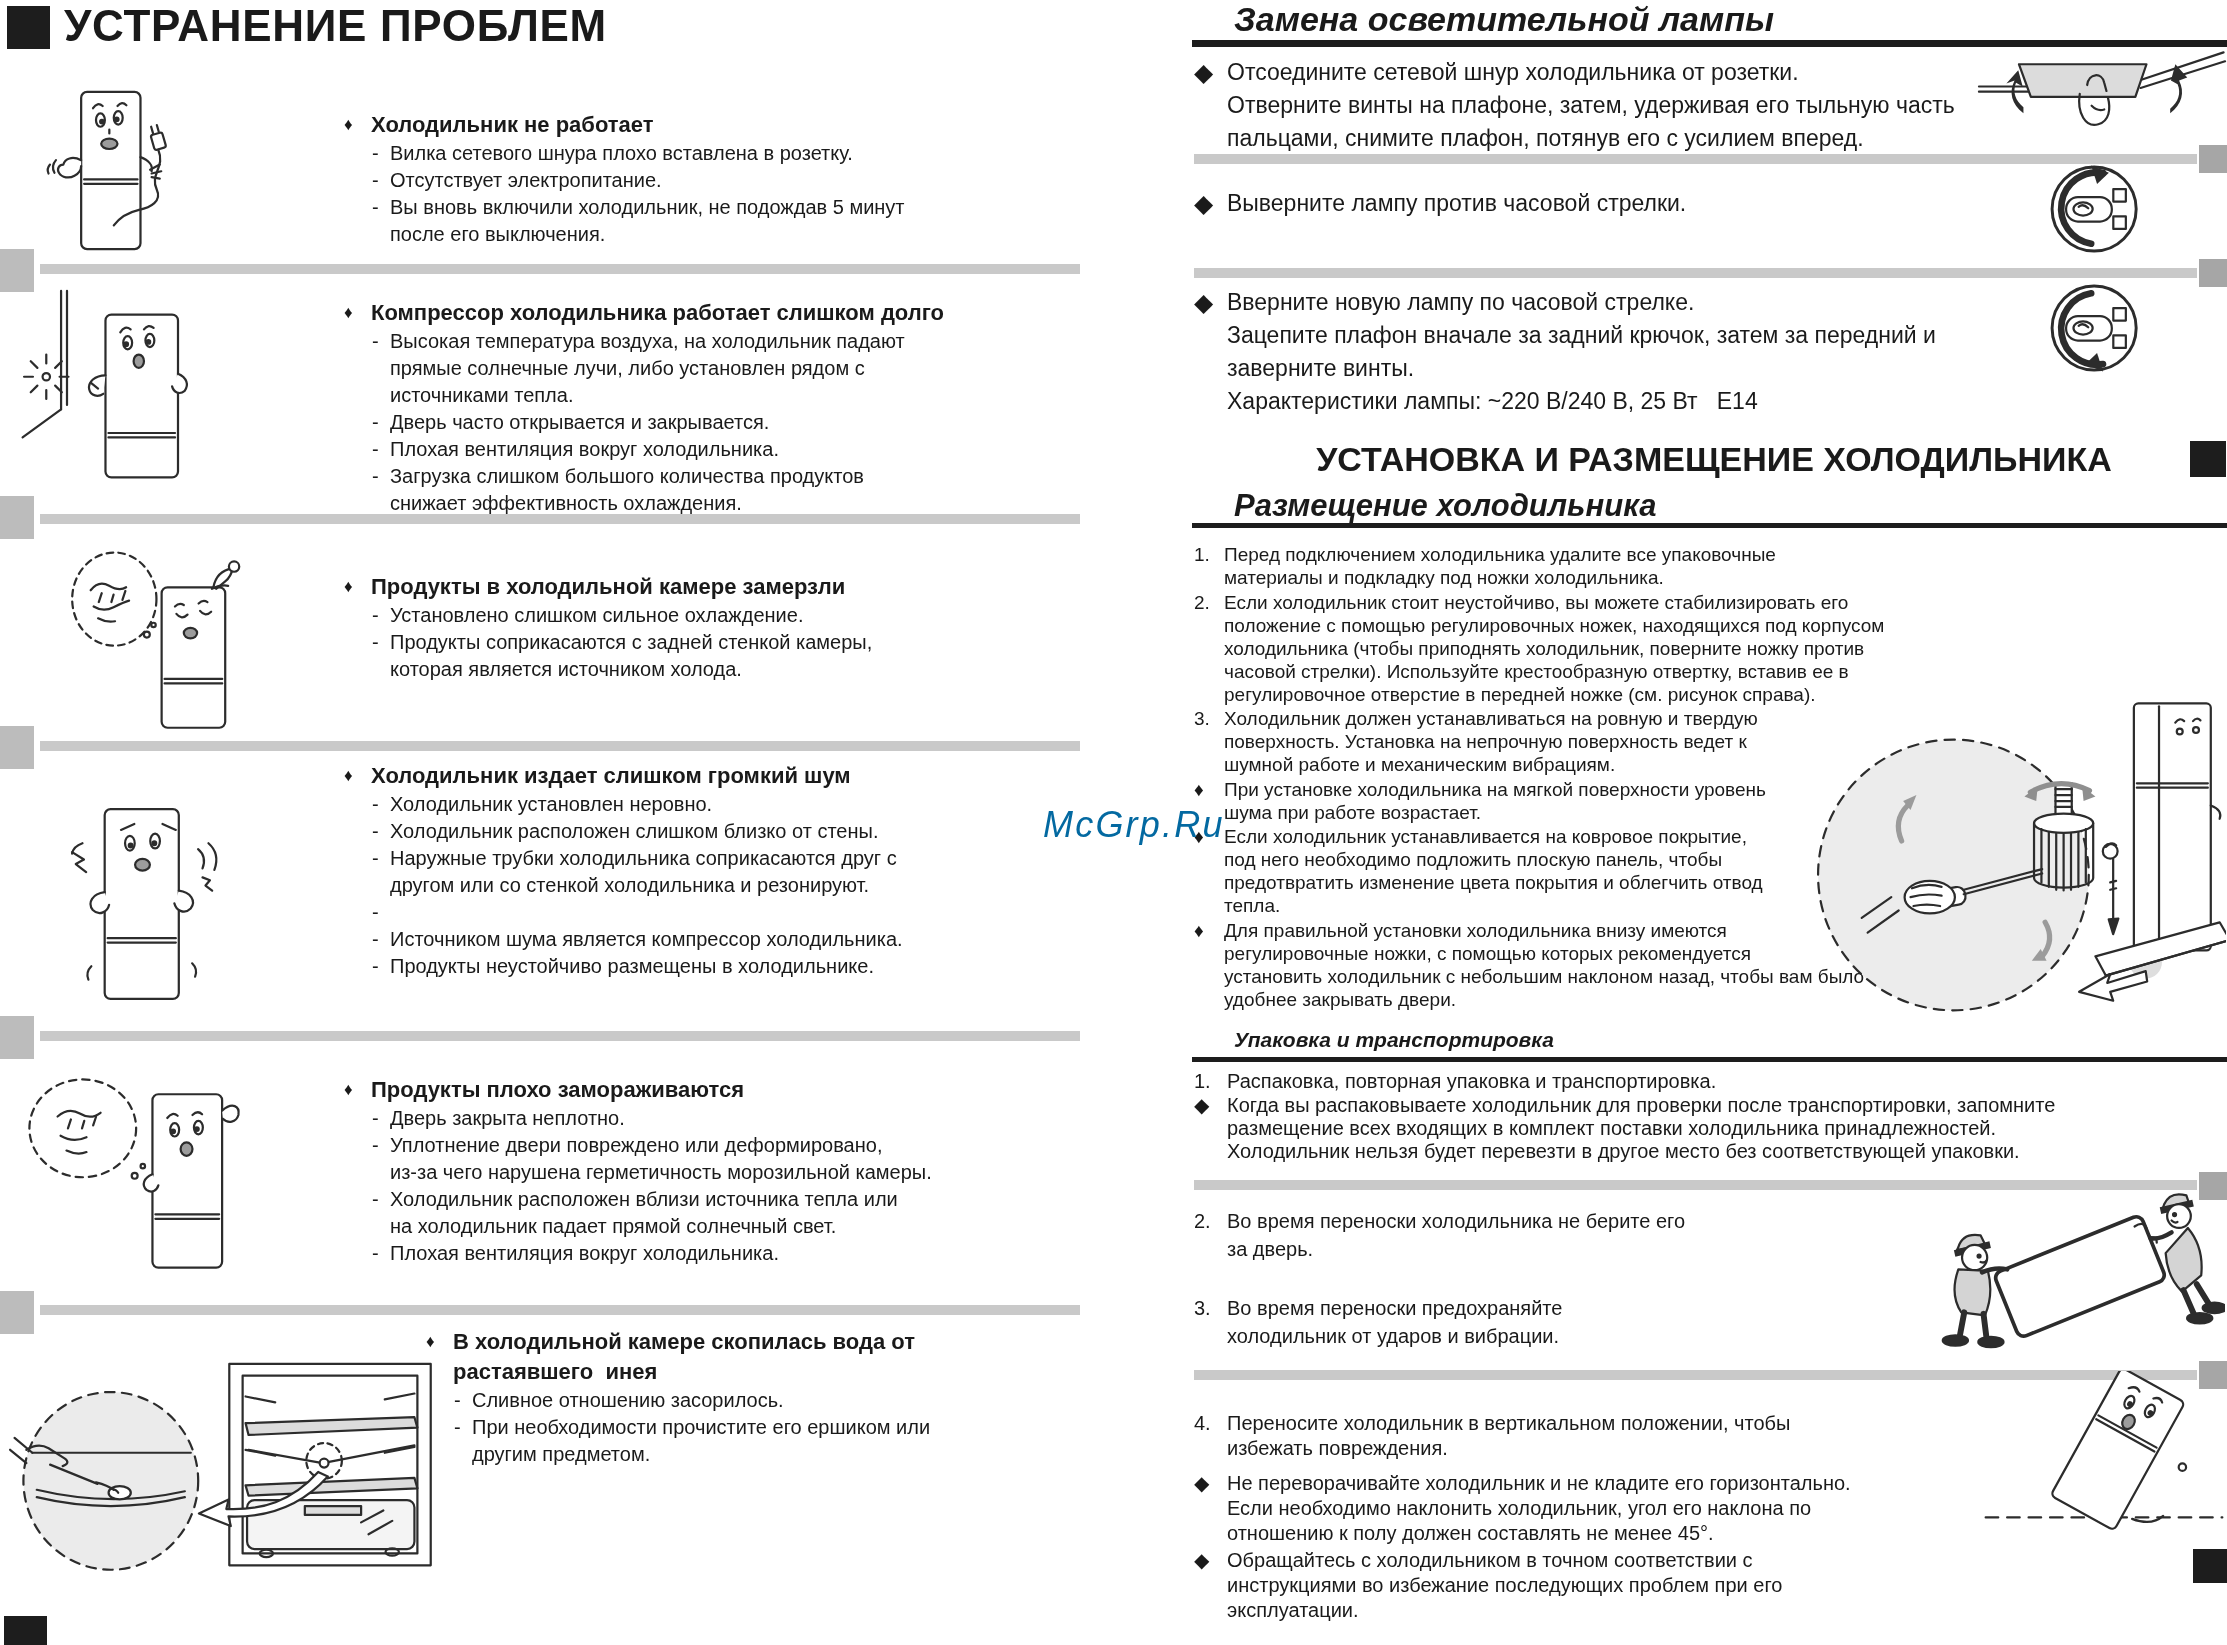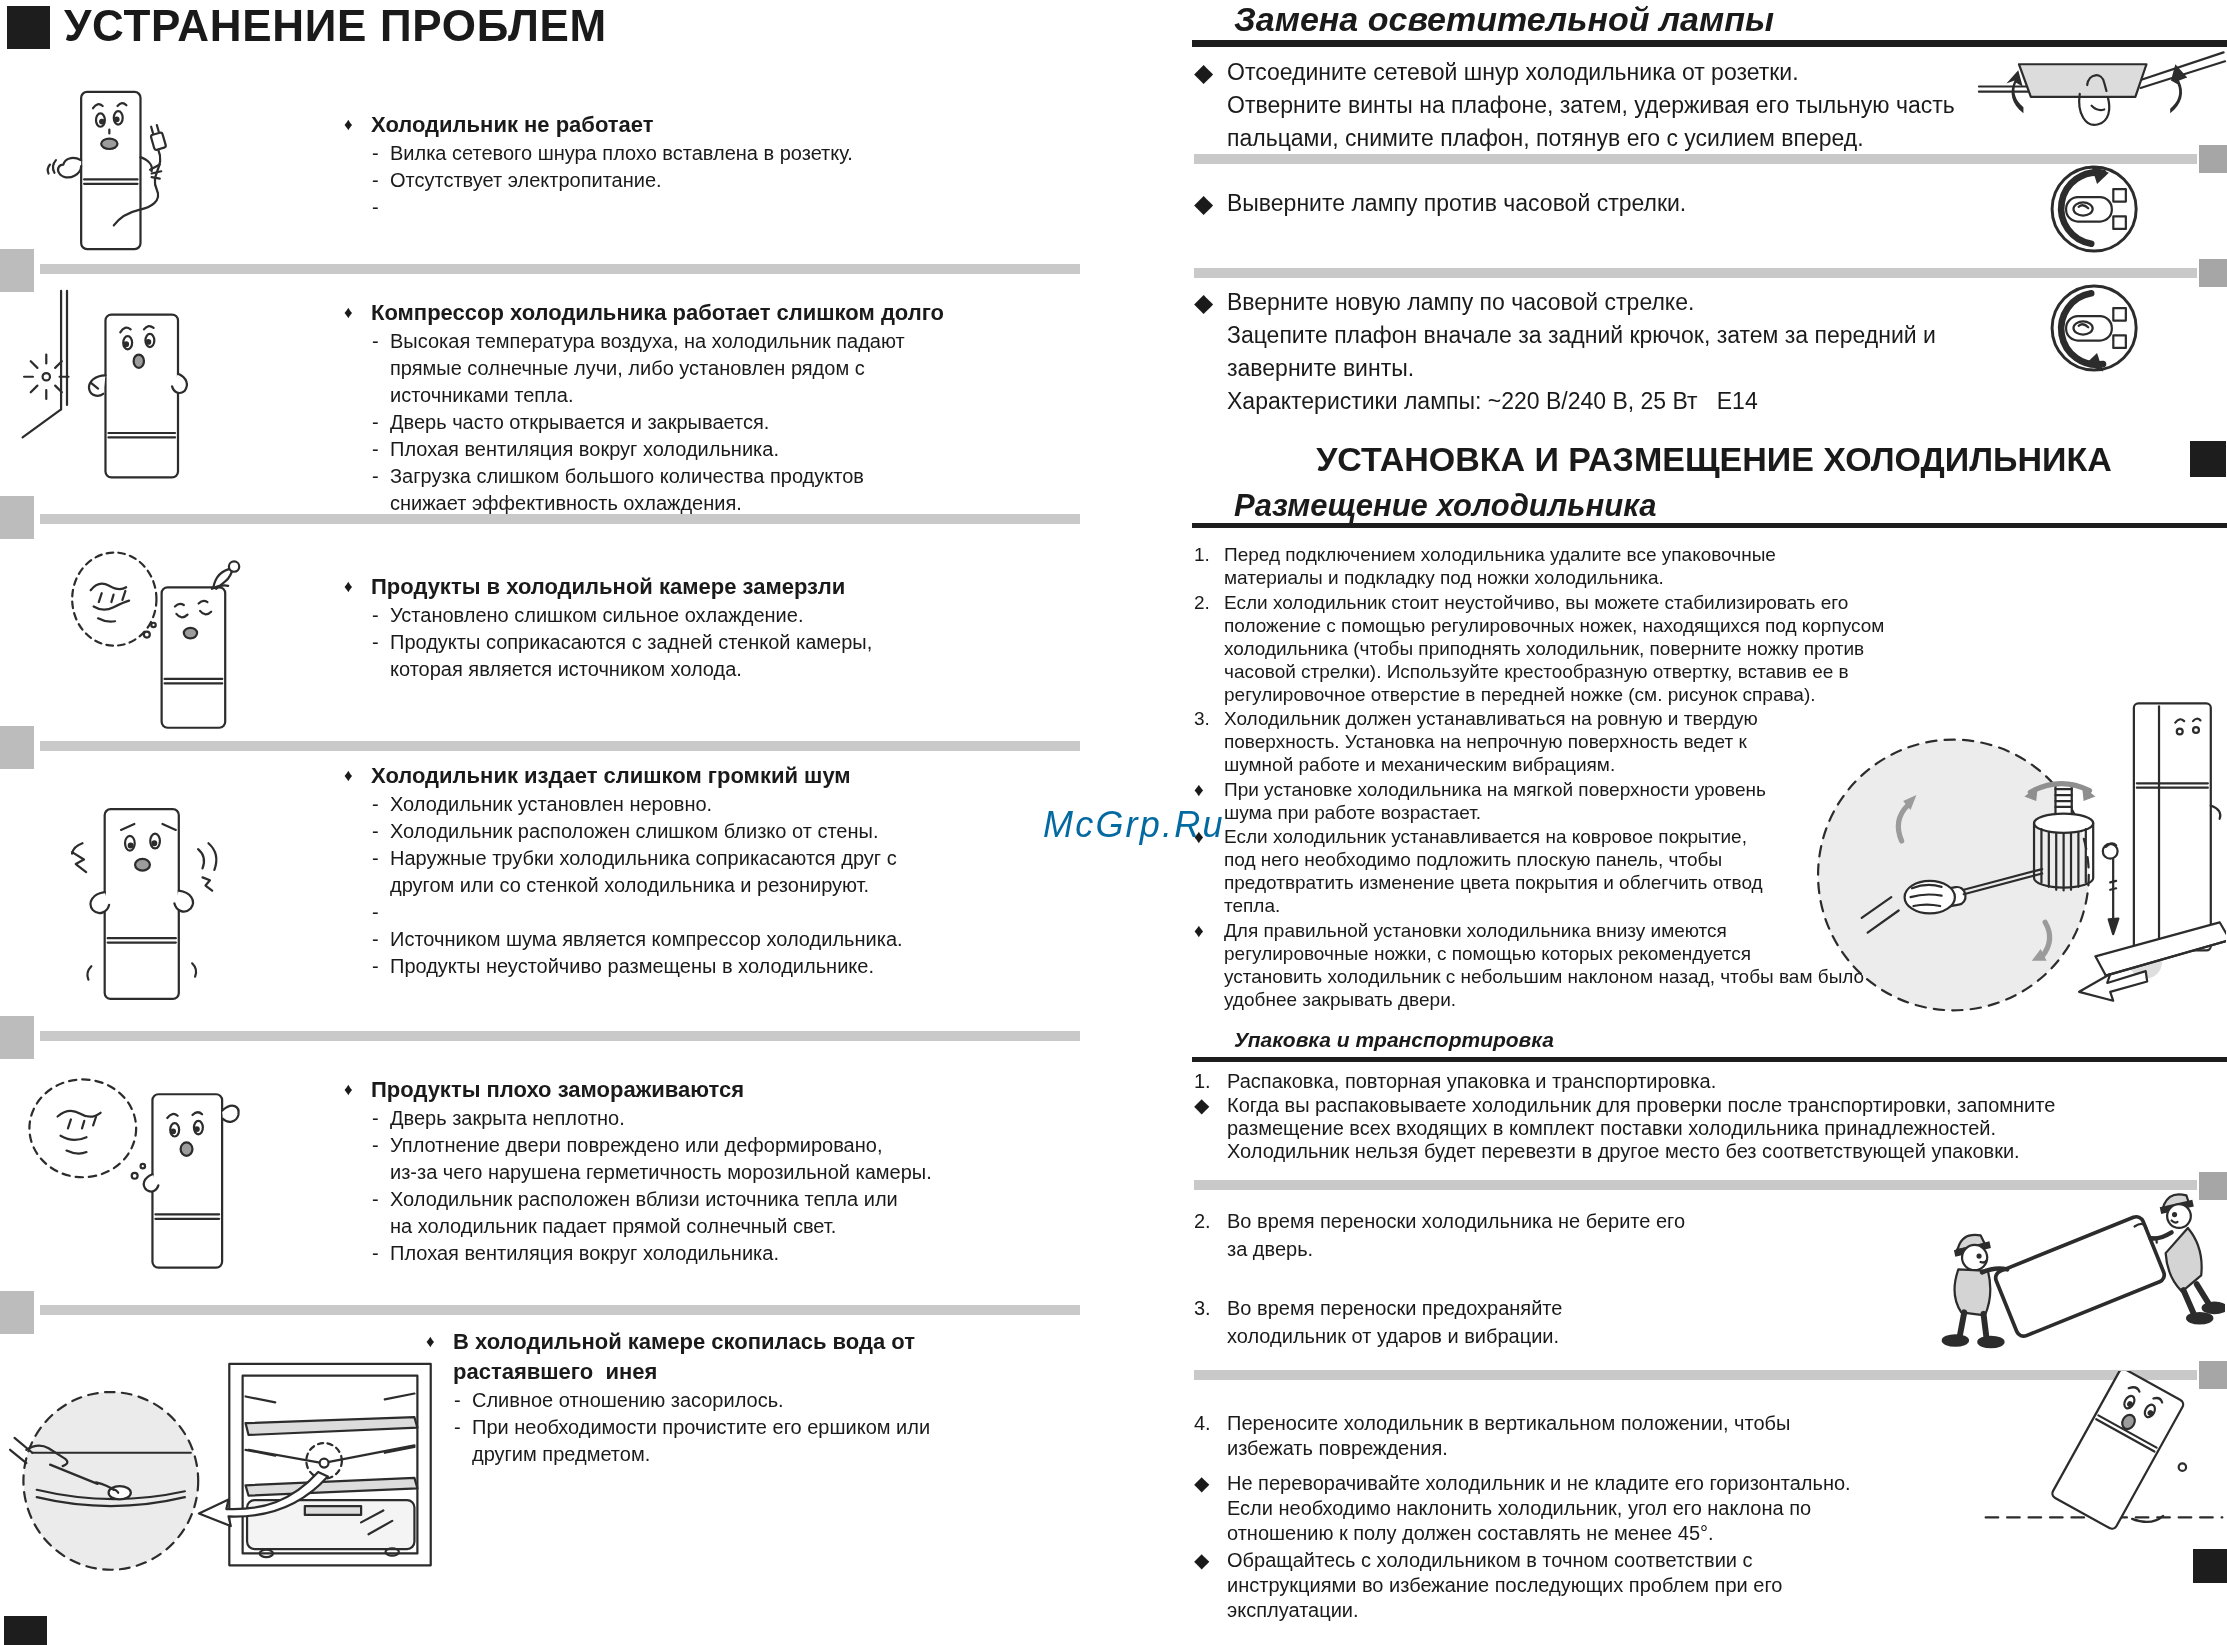--- a/index.html
+++ b/index.html
@@ -73,20 +73,22 @@
     <div class="it">
         <span class="im">-</span>
         <span class="lines">Вилка сетевого шнура плохо вставлена в розетку.</span>
       </div>
     <div class="it">
         <span class="im">-</span>
         <span class="lines">Отсутствует электропитание.</span>
       </div>
     <div class="it">
         <span class="im">-</span>
+        <span class="lines">Вы вновь включили холодильник, не подождав 5 минут
+после его выключения.</span>
       </div>
   </div>
 
   <div class="tabL" style="top:249px;"></div>
   <div class="bar" style="left:40px;top:264px;width:1040px;"></div>
 
   <svg class="abs" style="left:15px;top:285px;" width="215" height="222" viewBox="0 0 290 300">
     <g stroke="#2c2c2c" stroke-width="3" fill="none" stroke-linecap="round" stroke-linejoin="round">
       <path d="M62 8v160M70 8v154"></path>
       <path d="M62 168L10 206"></path>

